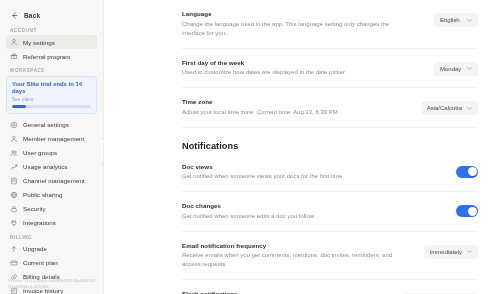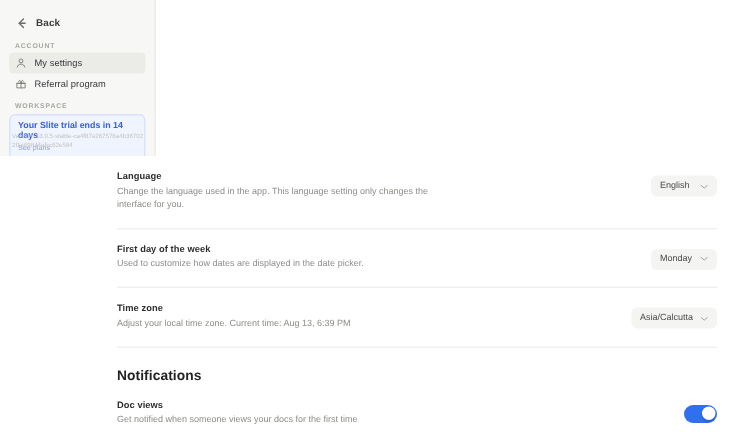--- a/index.html
+++ b/index.html
@@ -3,21 +3,21 @@
 <meta charset="utf-8">
 <style>
   * { box-sizing: border-box; margin: 0; padding: 0; }
   html, body {
     width: 500px; height: 294px;
     overflow: hidden;
     background: #ffffff;
     font-family: "Liberation Sans", sans-serif;
     -webkit-font-smoothing: antialiased;
   }
-  .app { display: flex; width: 500px; height: 294px; flex-direction: column; }
+  .app { display: flex; width: 500px; height: 294px; }
 
   
   .sidebar {
     width: 104px; height: 294px;
     background: #f7f7f6;
     border-right: 1px solid #ececea;
     position: relative;
     padding: 6px 0 0 0;
     flex: 0 0 104px;
     overflow: hidden;

